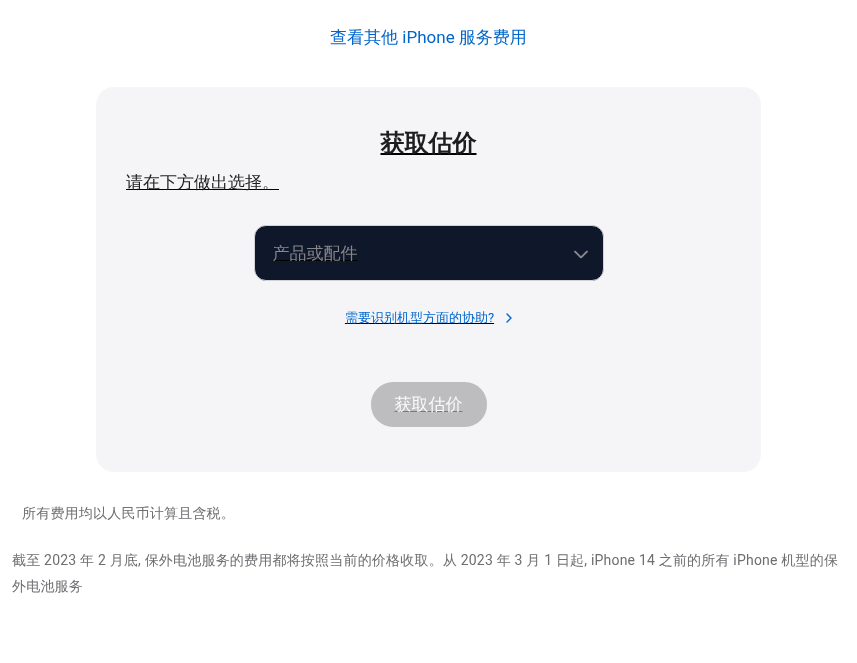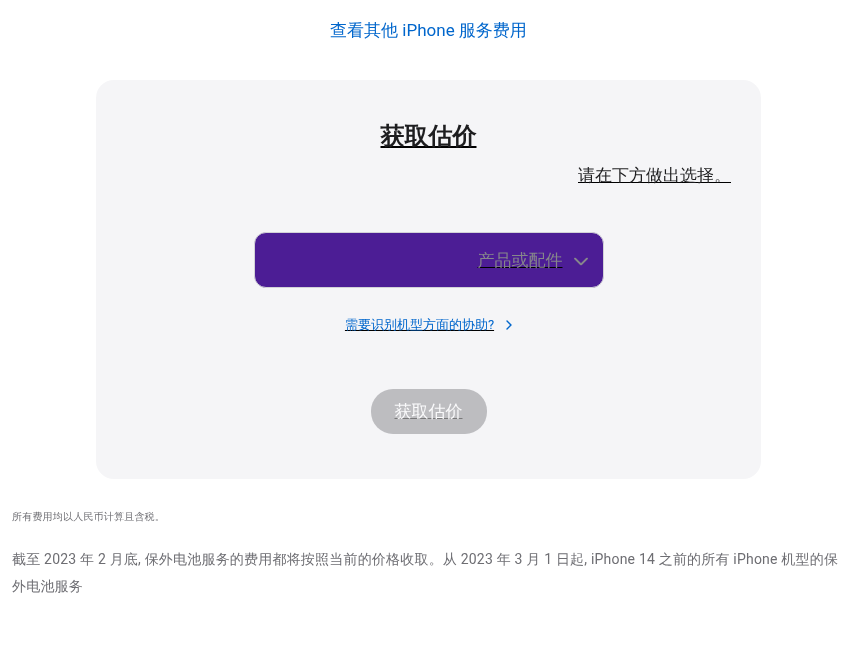--- a/index.html
+++ b/index.html
@@ -15,62 +15,61 @@
       overflow: hidden;
     }
     .container {
       width: 100%;
       padding: 0 10px;
     }
     .top-link {
       text-align: center;
       color: #0066cc;
       font-size: 17px;
-      padding: 19px 0 20px;
+      padding: 26px 0 20px;
       font-weight: 400;
     }
     .card {
       background: #f5f5f7;
       border-radius: 18px;
       width: 665px;
       margin: 18px auto 0;
       padding: 40px 30px 45px;
       text-decoration: underline;
     }
     .card-title {
       text-align: center;
       font-size: 24px;
       font-weight: 600;
       color: #1d1d1f;
       margin-bottom: 12px;
     }
     .card-subtitle {
-      text-align: right;
+      text-align: left;
       font-size: 17px;
       color: #1d1d1f;
-      margin-bottom: 45px;
+      margin-bottom: 31px;
     }
     .select-wrap {
       position: relative;
       width: 350px;
       margin: 0 auto 24px;
     }
     .select-box {
       width: 100%;
       height: 56px;
       border: 1px solid #d2d2d7;
       border-radius: 12px;
-      background: #4c1d95;
+      background: #0f172a;
       padding: 0 40px 0 18px;
       font-size: 17px;
       color: #86868b;
       display: flex;
       align-items: center;
       cursor: pointer;
-      justify-content: flex-end;
     }
     .chevron {
       position: absolute;
       right: 16px;
       top: 50%;
       transform: translateY(-50%);
       pointer-events: none;
     }
     .help-link {
       text-align: right;
@@ -92,24 +91,24 @@
       background: #86868b;
       color: #fff;
       border: none;
       border-radius: 22px;
       padding: 11px 24px;
       font-size: 17px;
       cursor: pointer;
       opacity: 0.5;
     }
     .note {
-      font-size: 10px;
+      font-size: 14px;
       color: #6e6e73;
       line-height: 1.9;
-      margin: 28px 2px 0;
+      margin: 28px 12px 0;
       letter-spacing: 0.2px;
     }
     .note2 {
       font-size: 14px;
       color: #6e6e73;
       line-height: 1.9;
       margin: 20px 2px 0;
       letter-spacing: 0.2px;
     }
   </style>

